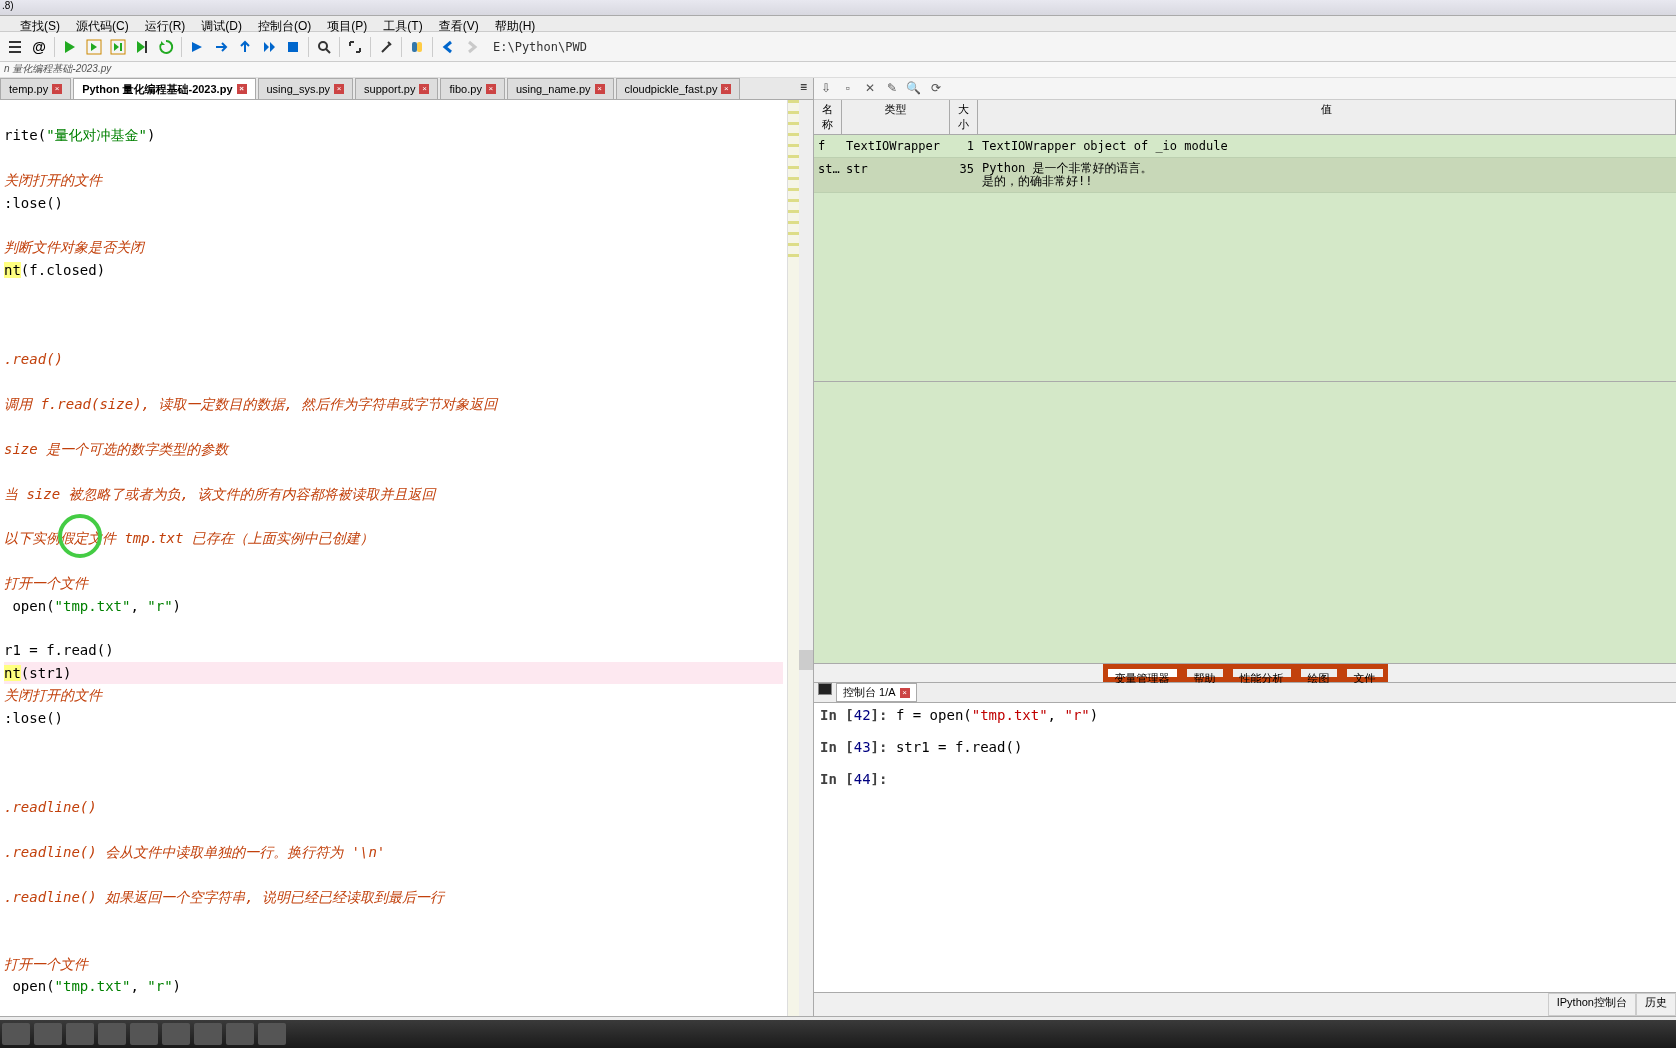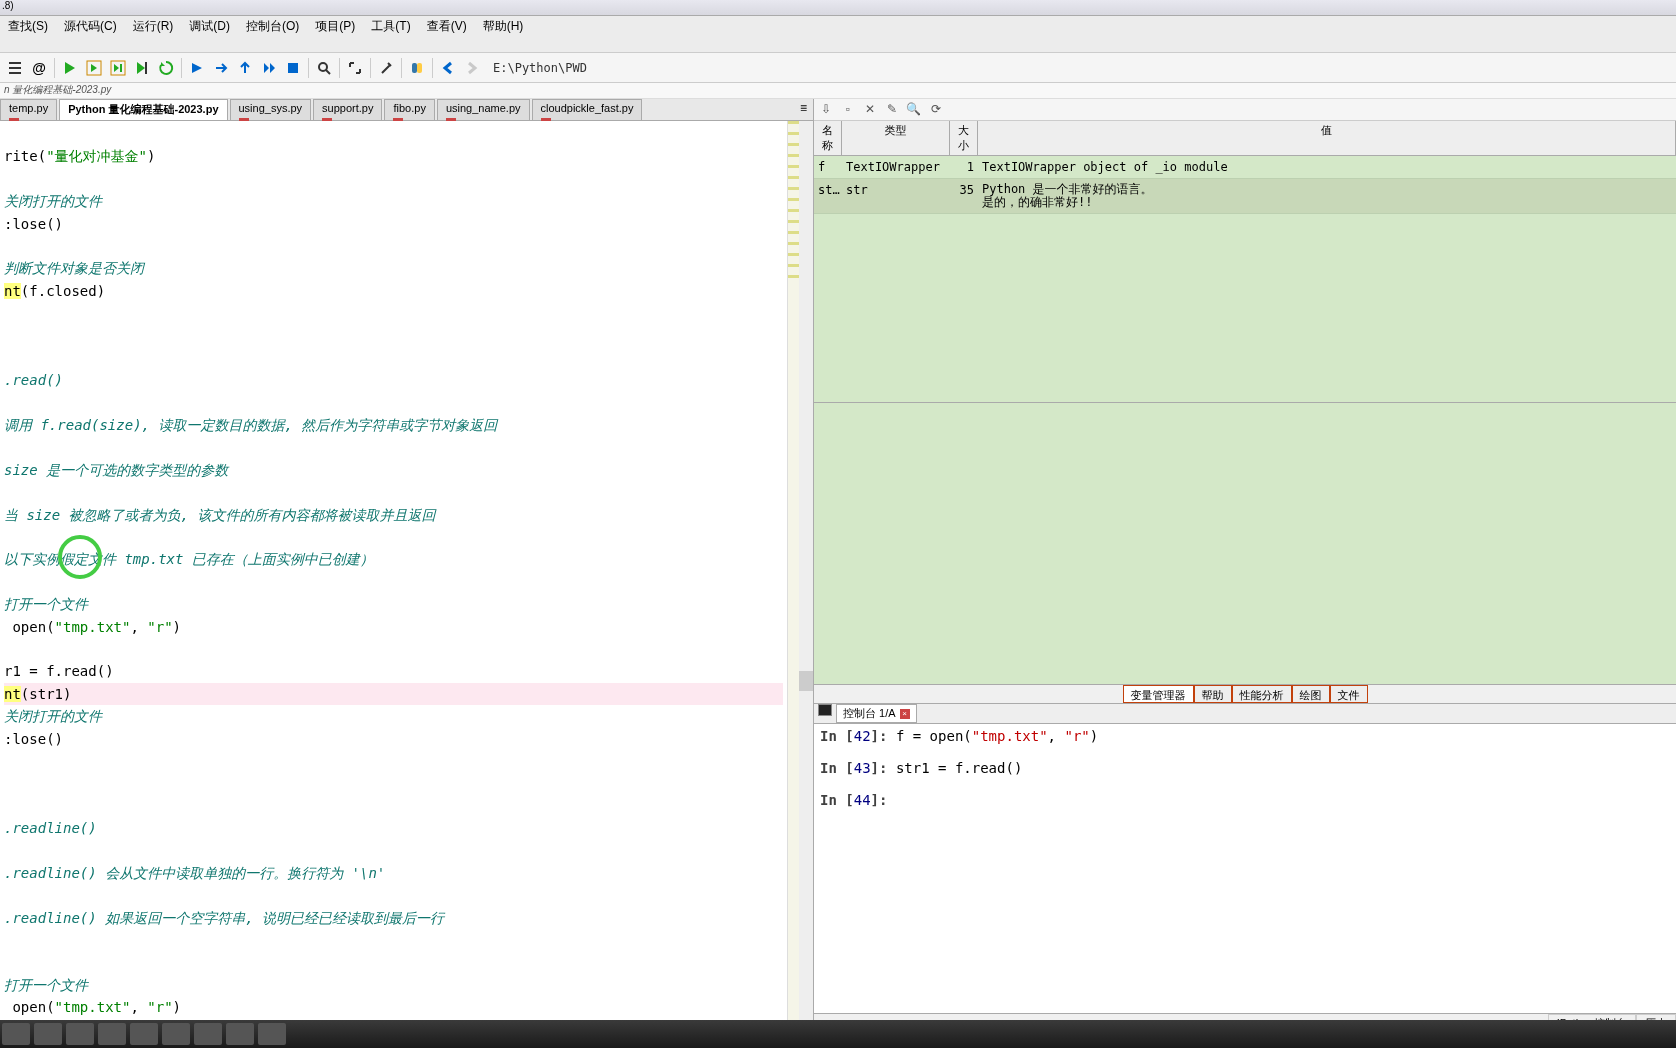--- a/index.html
+++ b/index.html
@@ -2,48 +2,48 @@
 <html><head>
 <meta charset="utf-8">
 <style>
 * { margin: 0; padding: 0; box-sizing: border-box; }
 body { font-family: "Microsoft YaHei", sans-serif; font-size: 12px; background: #f0f0f0; width: 1676px; height: 1048px; overflow: hidden; position: relative; }
 
 .titlebar { height: 16px; background: linear-gradient(#e8e8f0, #d8d8e0); border-bottom: 1px solid #aaa; font-size: 10px; padding-left: 2px; }
 .taskbar { position: absolute; bottom: 0; left: 0; right: 0; height: 28px; background: linear-gradient(#3a3a3a, #1a1a1a); display: flex; align-items: center; }
 .task-icon { width: 28px; height: 22px; margin: 0 2px; background: #555; border-radius: 2px; }
 
-.menubar { height: 37px; background: #ececec; border-bottom: 1px solid #ccc; display: flex; padding-left: 0; }
+.menubar { height: 16px; background: #ececec; border-bottom: 1px solid #ccc; display: flex; padding-left: 12px; }
 .menubar span { padding: 2px 8px; cursor: pointer; }
 
 .toolbar { height: 30px; background: #f5f5f5; border-bottom: 1px solid #ccc; display: flex; align-items: center; padding: 0 4px; gap: 2px; }
 .tool-btn { width: 22px; height: 22px; display: flex; align-items: center; justify-content: center; border: 1px solid transparent; cursor: pointer; font-size: 14px; }
 .tool-sep { width: 1px; height: 20px; background: #ccc; margin: 0 2px; }
 .path-box { margin-left: 8px; font-family: Consolas, monospace; font-size: 12px; color: #333; }
 
 .crumb { height: 16px; background: #f8f8f8; border-bottom: 1px solid #ddd; font-size: 10px; padding-left: 4px; color: #555; font-style: italic; }
 
 .main { display: flex; height: calc(100% - 110px); }
 .left-pane { width: 814px; display: flex; flex-direction: column; border-right: 1px solid #aaa; }
 .right-pane { flex: 1; display: flex; flex-direction: column; }
 
 .tabs { height: 22px; background: #e8e8e8; display: flex; border-bottom: 1px solid #aaa; }
-.tab { padding: 2px 8px; background: #ddd; border: 1px solid #aaa; border-bottom: none; margin-right: 2px; display: flex; align-items: flex-start; gap: 4px; font-size: 11px; cursor: pointer; flex-direction: column; }
+.tab { padding: 2px 8px; background: #ddd; border: 1px solid #aaa; border-bottom: none; margin-right: 2px; display: flex; align-items: center; gap: 4px; font-size: 11px; cursor: pointer; }
 .tab.active { background: #fff; font-weight: bold; }
 .tab-close { width: 10px; height: 10px; background: #c44; color: #fff; font-size: 8px; text-align: center; line-height: 10px; cursor: pointer; }
 .tab-menu { margin-left: auto; padding: 2px 6px; }
 
 .editor { flex: 1; display: flex; background: #fff; overflow: hidden; position: relative; }
 .code-area { flex: 1; font-family: Consolas, monospace; font-size: 14px; line-height: 1.6; padding: 2px 4px; white-space: pre; overflow: hidden; }
 .gutter-right { width: 12px; background: #f5f5e8; border-left: 1px solid #ddd; }
 .gutter-right .mark { height: 3px; background: #dd8; margin-bottom: 8px; }
 .scroll-strip { width: 14px; background: #eee; position: relative; }
 .scroll-thumb { position: absolute; width: 100%; background: #ccc; top: 60%; height: 20px; }
 .str { color: #008000; }
-.cmt { color: #0f766e; font-style: italic; }
+.cmt { color: #c2410c; font-style: italic; }
 .hl-line { background: #fde8f0; display: inline-block; width: 100%; }
 .hl-yellow { background: #ffff80; }
 
 .cursor-ring { position: absolute; width: 44px; height: 44px; border: 4px solid #4c4; border-radius: 50%; left: 58px; top: 414px; pointer-events: none; }
 
 .right-toolbar { height: 22px; background: #f5f5f5; border-bottom: 1px solid #ccc; display: flex; align-items: center; padding: 0 4px; gap: 6px; }
 .rt-btn { width: 16px; height: 16px; cursor: pointer; font-size: 12px; color: #555; text-align: center; }
 
 .var-table { flex: 1; background: #d4e8c8; overflow: hidden; border-bottom: 1px solid #aaa; max-height: 290px; }
 .var-header { display: flex; background: #eee; border-bottom: 1px solid #aaa; }
@@ -52,21 +52,21 @@
 .var-row.sel { background: #c8d8b8; }
 .var-row div { padding: 4px; font-family: Consolas, monospace; font-size: 12px; overflow: hidden; }
 .col-name { width: 28px; }
 .col-type { width: 108px; }
 .col-size { width: 28px; text-align: right; }
 .col-val { flex: 1; }
 
 .var-space { flex: 1; background: #d4e8c8; }
 
 .right-tabs { height: 20px; background: #f0f0f0; display: flex; justify-content: center; border-top: 1px solid #aaa; border-bottom: 1px solid #aaa; }
-.right-tabs span { padding: 2px 7px; border: 1px solid #c2410c; background: #eee; cursor: pointer; font-size: 11px; }
+.right-tabs span { padding: 2px 7px; border: 5px solid #c2410c; background: #eee; cursor: pointer; font-size: 11px; }
 .right-tabs span.active { background: #fff; }
 
 .console-tabs { height: 20px; background: #eee; display: flex; padding-left: 4px; border-bottom: 1px solid #aaa; }
 .console-tab { padding: 1px 6px; border: 1px solid #aaa; background: #fff; display: flex; align-items: center; gap: 4px; font-size: 11px; justify-content: center; }
 .console-icon { width: 14px; height: 12px; border: 1px solid #888; background: #222; margin-right: 4px; }
 
 .console { flex: 1; background: #fff; font-family: Consolas, monospace; font-size: 14px; padding: 4px 6px; overflow: hidden; }
 .console .in { color: #404040; font-weight: bold; }
 .console .num { color: #000080; }
 .console .cstr { color: #c00000; }

